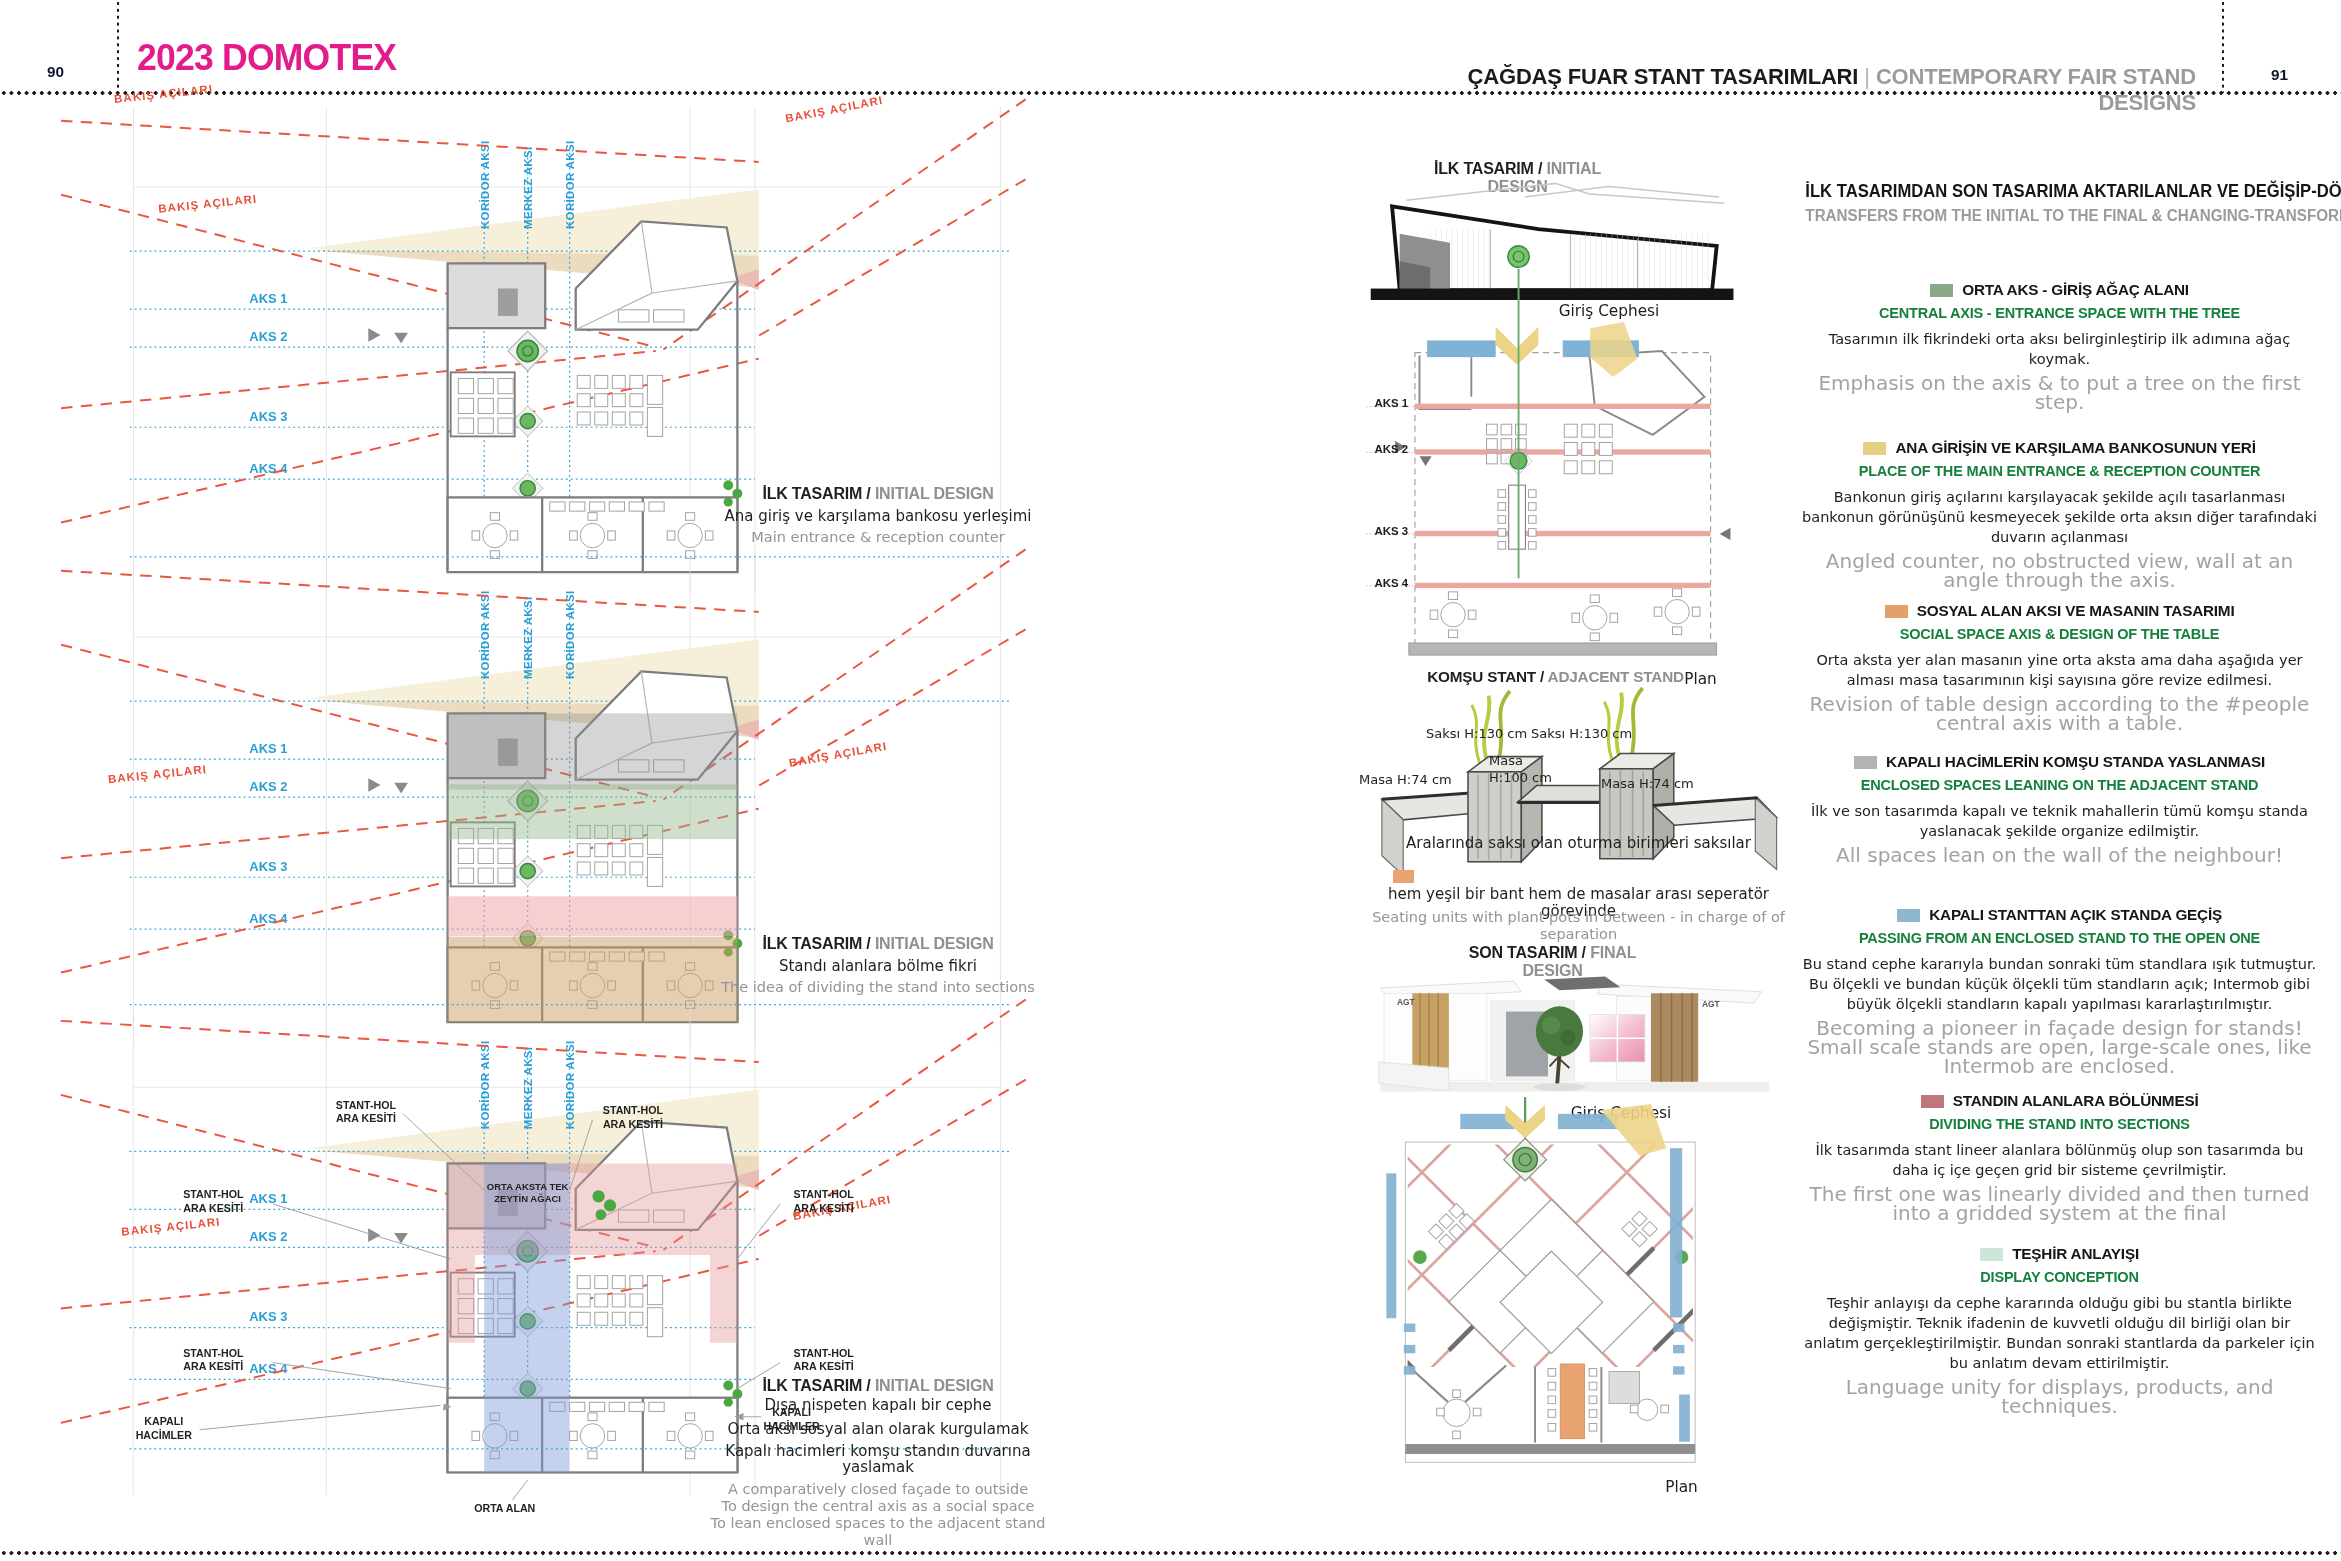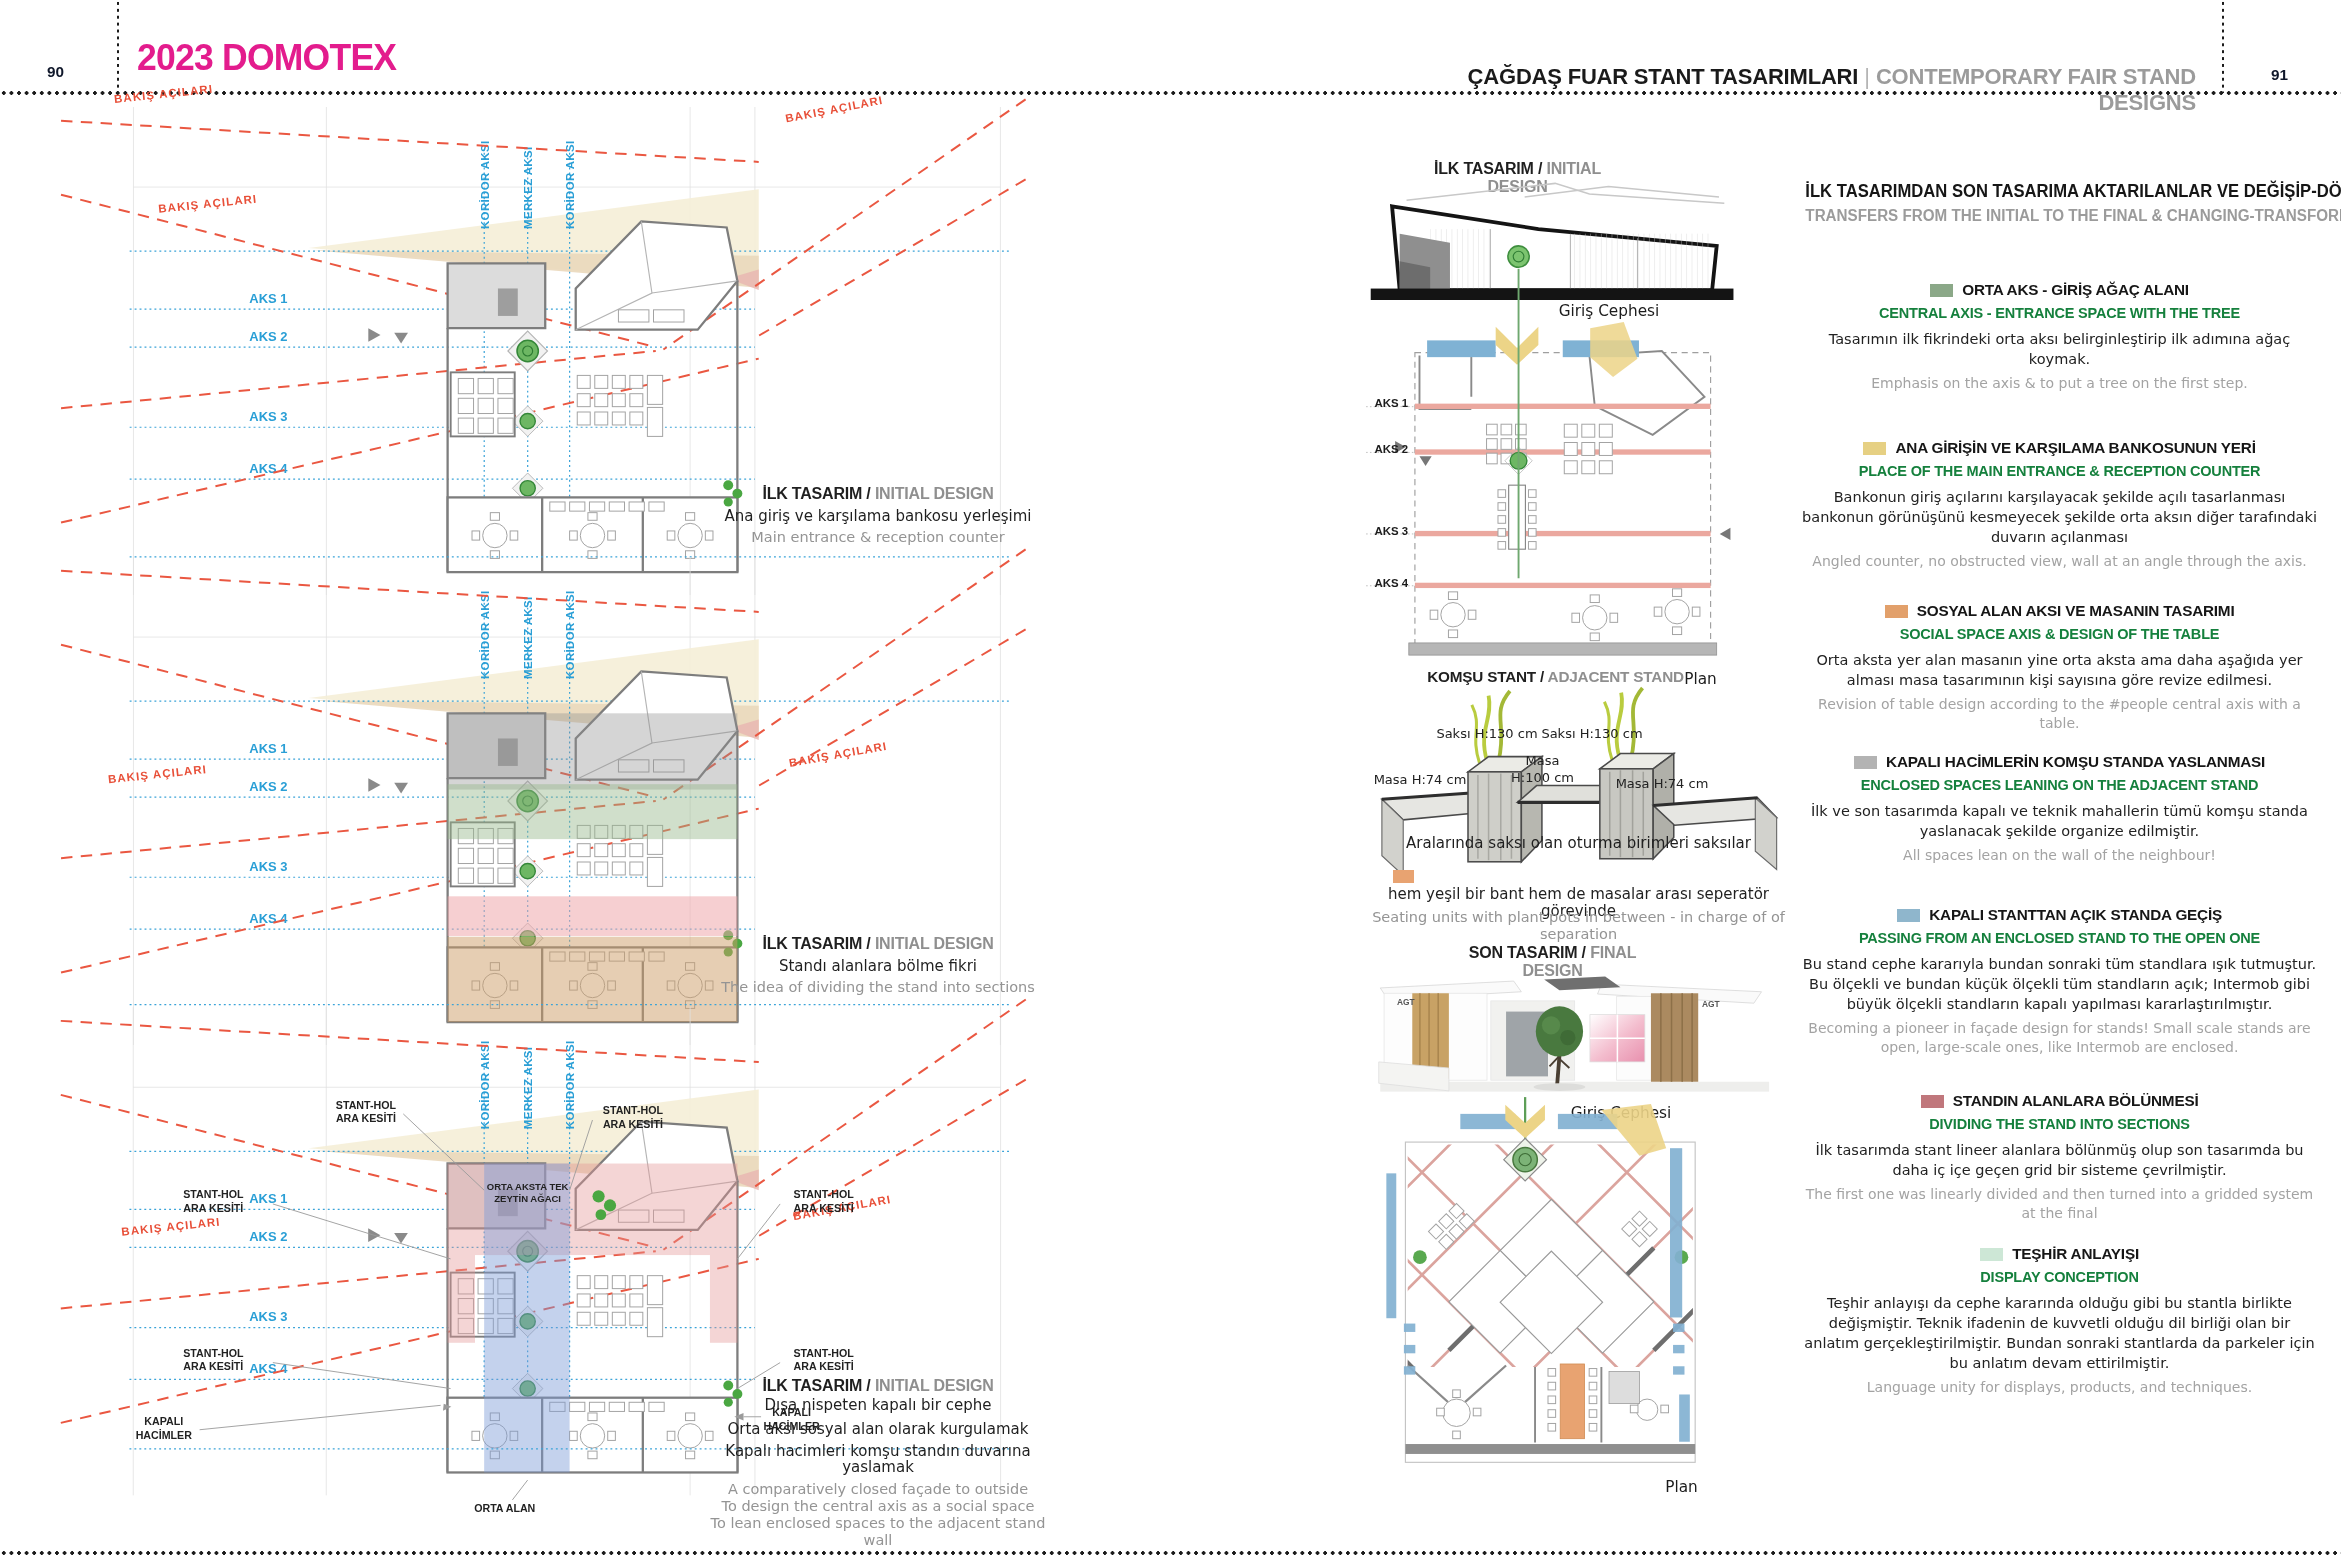--- a/index.html
+++ b/index.html
@@ -17,33 +17,33 @@
   .pgnum{font-weight:bold;font-size:15.3px;color:#0f172a}
   .brand{font-weight:bold;font-size:37px;letter-spacing:-0.8px;color:#e31c8d;transform:scaleX(.96);transform-origin:left}
   .rhead{font-weight:bold;font-size:22px;text-align:right;letter-spacing:-0.2px}
   .rhead .tr{color:#1a1a1a}.rhead .sep{color:#b5b5b5;font-weight:normal;padding:0 6.1px}.rhead .en{color:#9b9b9b}
   
   .cap{position:absolute;text-align:center}
   .cap-title{font-weight:bold;font-size:16px;color:#1f1f1f;margin-bottom:5.3px;letter-spacing:-0.2px}
   .cap-title .gray{color:#8f8f8f}
   .cap-tr{font-family:"DejaVu Sans",sans-serif;font-size:15px;color:#1f1f1f;line-height:17px;margin-bottom:3.8px}
   .cap-en{font-family:"DejaVu Sans",sans-serif;font-size:14.5px;color:#949494;line-height:17px}
-  .lbl{position:absolute;font-family:"DejaVu Sans",sans-serif;font-size:13px;color:#222;text-align:center}
+  .lbl{position:absolute;font-family:"DejaVu Sans",sans-serif;font-size:13px;color:#222;}
   .planlbl{position:absolute;font-family:"DejaVu Sans",sans-serif;font-size:15.3px;color:#1c1c1c;text-align:center}
   .akslbl{position:absolute;font-weight:bold;font-size:11.4px;color:#1c1c1c;text-align:right;width:67px}
   
   .lg-head{position:absolute;left:1792px;top:181px;width:534px;text-align:center}
   .lg-head .t1{font-weight:bold;font-size:17.5px;color:#161616;transform:scaleX(.95);white-space:nowrap}
   .lg-head .t2{font-weight:bold;font-size:16px;color:#9b9b9b;margin-top:5.3px;transform:scaleX(.95);white-space:nowrap}
   .lg-item{position:absolute;left:1800px;width:519px;text-align:center}
   .sw{display:inline-block;width:23px;height:13px;vertical-align:-1.5px;margin-right:9.2px}
   .lg-t{font-weight:bold;font-size:15.3px;color:#161616;letter-spacing:-0.2px}
   .lg-e{font-weight:bold;font-size:14.5px;color:#15803d;margin-top:6.1px;letter-spacing:-0.2px}
   .lg-d{font-family:"DejaVu Sans",sans-serif;font-size:14.5px;color:#222;margin-top:7.6px;line-height:20px}
-  .lg-de{font-family:"DejaVu Sans",sans-serif;font-size:14px;color:#a3a3a3;margin-top:5.3px;line-height:19px}
+  .lg-de{font-family:"DejaVu Sans",sans-serif;font-size:20px;color:#a3a3a3;margin-top:5.3px;line-height:19px}
   
   svg{position:absolute;overflow:visible}
   .hl{stroke:#e0e0e0;stroke-width:1}
   .bdot{stroke:#3aa3d8;stroke-width:1.6;stroke-dasharray:2.5 4;fill:none}
   .rdash{stroke:#ea5741;stroke-width:2.6;stroke-dasharray:15 11;fill:none}
   .wall{stroke:#7d7d7d;stroke-width:3;fill:none}
   .fur{stroke:#a3a3a3;stroke-width:1.3;fill:#ffffff}
   .lead{stroke:#9b9b9b;stroke-width:1.2;fill:none}
   .sk{stroke:#c8c8c8;stroke-width:2;fill:none}
   text{font-family:"Liberation Sans",sans-serif}

